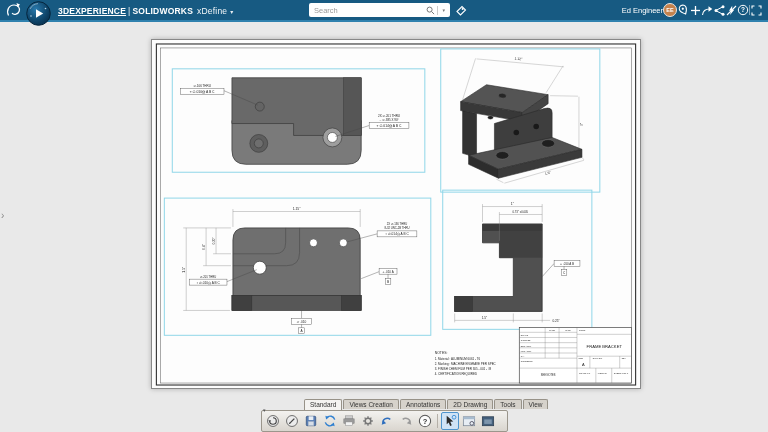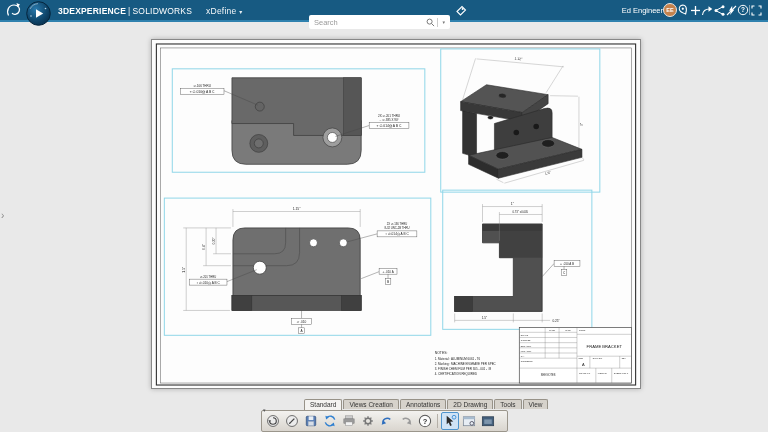--- a/index.html
+++ b/index.html
@@ -3,23 +3,23 @@
 <meta charset="utf-8">
 <style>
   html,body{margin:0;padding:0;background:#6b6b6b;}
   .screen{position:relative;width:768px;height:432px;background:#e9e9e9;overflow:hidden;
           font-family:"Liberation Sans","DejaVu Sans",sans-serif;outline:1px solid #8e8e8e;}
   
   .topbar{position:absolute;top:0;left:0;right:0;height:20px;background:#175a82;border-bottom:2px solid #2f81ae;color:#fff;z-index:30;}
   .ds-logo{position:absolute;left:5px;top:2px;}
   .play-badge{position:absolute;left:26px;top:1px;width:25px;height:25px;z-index:31;}
   .brand{position:absolute;left:58px;top:6px;font-size:8.5px;letter-spacing:.2px;white-space:nowrap;}
-  .brand .b1{font-weight:600;} .brand .sep{margin:0 2px;opacity:.9;} .brand .b2{font-weight:400;}
-  .brand .app{font-weight:400;opacity:.95;margin-left:14px;} .brand .chev{font-size:6px;margin-left:3px;opacity:.9;}
-  .search{position:absolute;left:309px;top:3px;width:138px;height:14px;background:#fff;border-radius:2px;display:flex;align-items:center;padding:0 3px 0 0;margin-top:12px;}
+  .brand .b1{font-weight:600;text-decoration:underline;} .brand .sep{margin:0 2px;opacity:.9;} .brand .b2{font-weight:700;}
+  .brand .app{font-weight:400;opacity:.95;margin-left:4px;} .brand .chev{font-size:6px;margin-left:3px;opacity:.9;}
+  .search{position:absolute;left:309px;top:3px;width:138px;height:14px;background:#fff;border-radius:2px;display:flex;align-items:center;padding:0 3px 0 0;}
   .search input{flex:1;border:none;outline:none;font-size:7.5px;padding:0 0 0 5px;background:transparent;color:#333;min-width:0;font-family:inherit;}
   .search input::placeholder{color:#9a9a9a;}
   .search .sdiv{width:1px;height:9px;background:#ccc;margin:0 2px;}
   .search .chev{font-size:5px;color:#777;padding:0 2px;}
   .tag-btn{position:absolute;left:454px;top:4px;width:14px;height:14px;}
   .rightbar{position:absolute;right:6px;top:0;height:20px;display:flex;align-items:center;}
   .uname{font-size:7.5px;white-space:nowrap;}
   .avatar{width:14px;height:14px;border-radius:50%;background:#c4824d;color:#fff;font-size:5.5px;font-weight:700;
           display:flex;align-items:center;justify-content:center;border:1px solid #e7e7e7;box-sizing:border-box;}
   .tico{width:12px;height:12px;display:flex;align-items:center;justify-content:center;}

